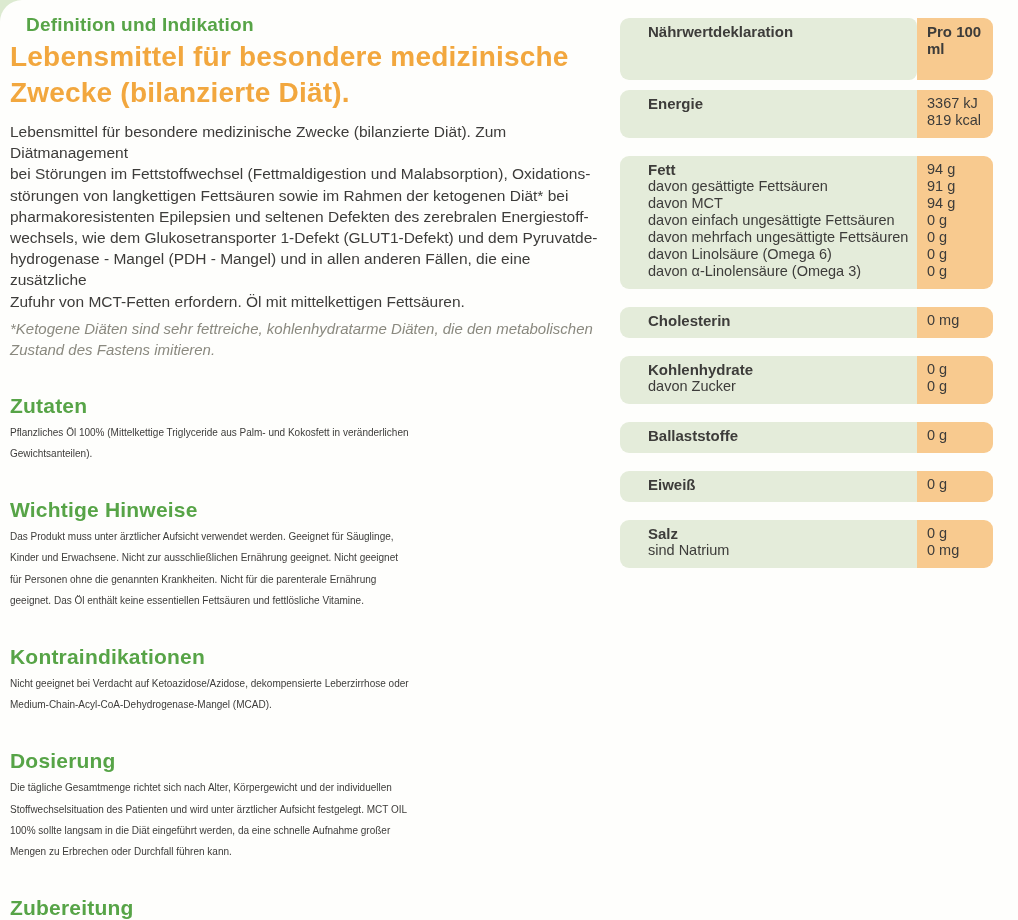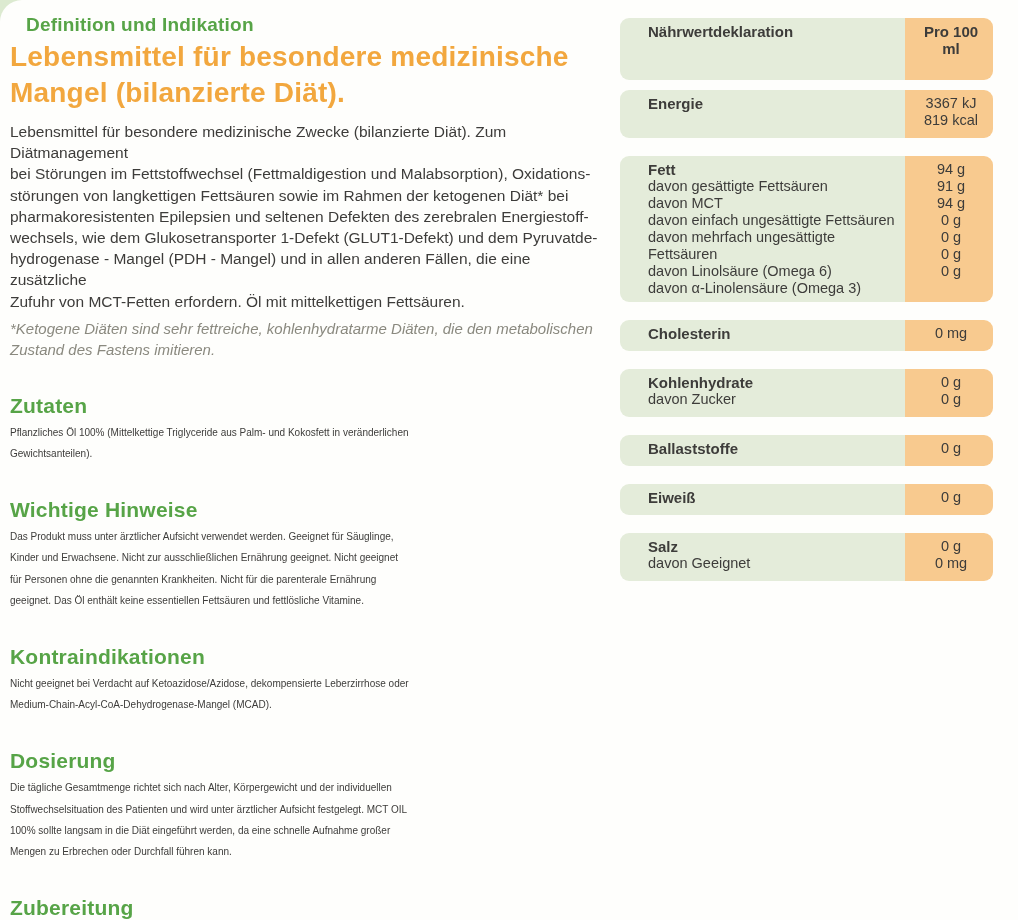--- a/index.html
+++ b/index.html
@@ -37,36 +37,36 @@
   .section-b{font-size:10px;line-height:21.2px;margin:0;white-space:pre-line;}
 
   
   .ntable{position:absolute;left:620px;top:18px;width:373px;}
   .t-row{
     display:flex;border-radius:9px;overflow:hidden;margin-bottom:18px;
     font-size:14.5px;line-height:17px;
   }
   .t-row.header{margin-bottom:10px;}
   .t-labels{flex:1;background:#e4ecda;padding:5px 8px 5px 28px;}
-  .t-values{width:88px;box-sizing:border-box;background:#f8ca8f;padding:5px 6px 9px 10px;text-align:center;}
-  .t-row.header .t-labels{padding-bottom:27px;}
+  .t-values{width:76px;box-sizing:border-box;background:#f8ca8f;padding:5px 6px 9px 10px;}
+  .t-row.header .t-labels{padding-bottom:27px;border-radius:8px;}
   .t-row.header .t-values{padding-bottom:23px;}
   .t-line{min-height:17px;}
   .b{font-weight:bold;font-size:15px;}
 </style>
 </head>
 <body>
 
 <div class="page">
   <div class="corner"></div>
 
   <div class="left-col">
     <div class="kicker">Definition und Indikation</div>
     <div class="title">Lebensmittel für besondere medizinische
-Mangel (bilanzierte Diät).</div>
+Zwecke (bilanzierte Diät).</div>
     <p class="body">Lebensmittel für besondere medizinische Zwecke (bilanzierte Diät). Zum Diätmanagement
 bei Störungen im Fettstoffwechsel (Fettmaldigestion und Malabsorption), Oxidations-
 störungen von langkettigen Fettsäuren sowie im Rahmen der ketogenen Diät* bei
 pharmakoresistenten Epilepsien und seltenen Defekten des zerebralen Energiestoff-
 wechsels, wie dem Glukosetransporter 1-Defekt (GLUT1-Defekt) und dem Pyruvatde-
 hydrogenase - Mangel (PDH - Mangel) und in allen anderen Fällen, die eine zusätzliche
 Zufuhr von MCT-Fetten erfordern. Öl mit mittelkettigen Fettsäuren.</p>
     <p class="footnote">*Ketogene Diäten sind sehr fettreiche, kohlenhydratarme Diäten, die den metabolischen
 Zustand des Fastens imitieren.</p>
 
@@ -171,21 +171,21 @@
         <div class="t-line b">Eiweiß</div>
       </div>
       <div class="t-values">
         <div class="t-line">0 g</div>
       </div>
     </div>
 
     <div class="t-row">
       <div class="t-labels">
         <div class="t-line b">Salz</div>
-        <div class="t-line">davon Geeignet</div>
+        <div class="t-line">sind Natrium</div>
       </div>
       <div class="t-values">
         <div class="t-line">0 g</div>
         <div class="t-line">0 mg</div>
       </div>
     </div>
 
   </div>
 </div>
 

